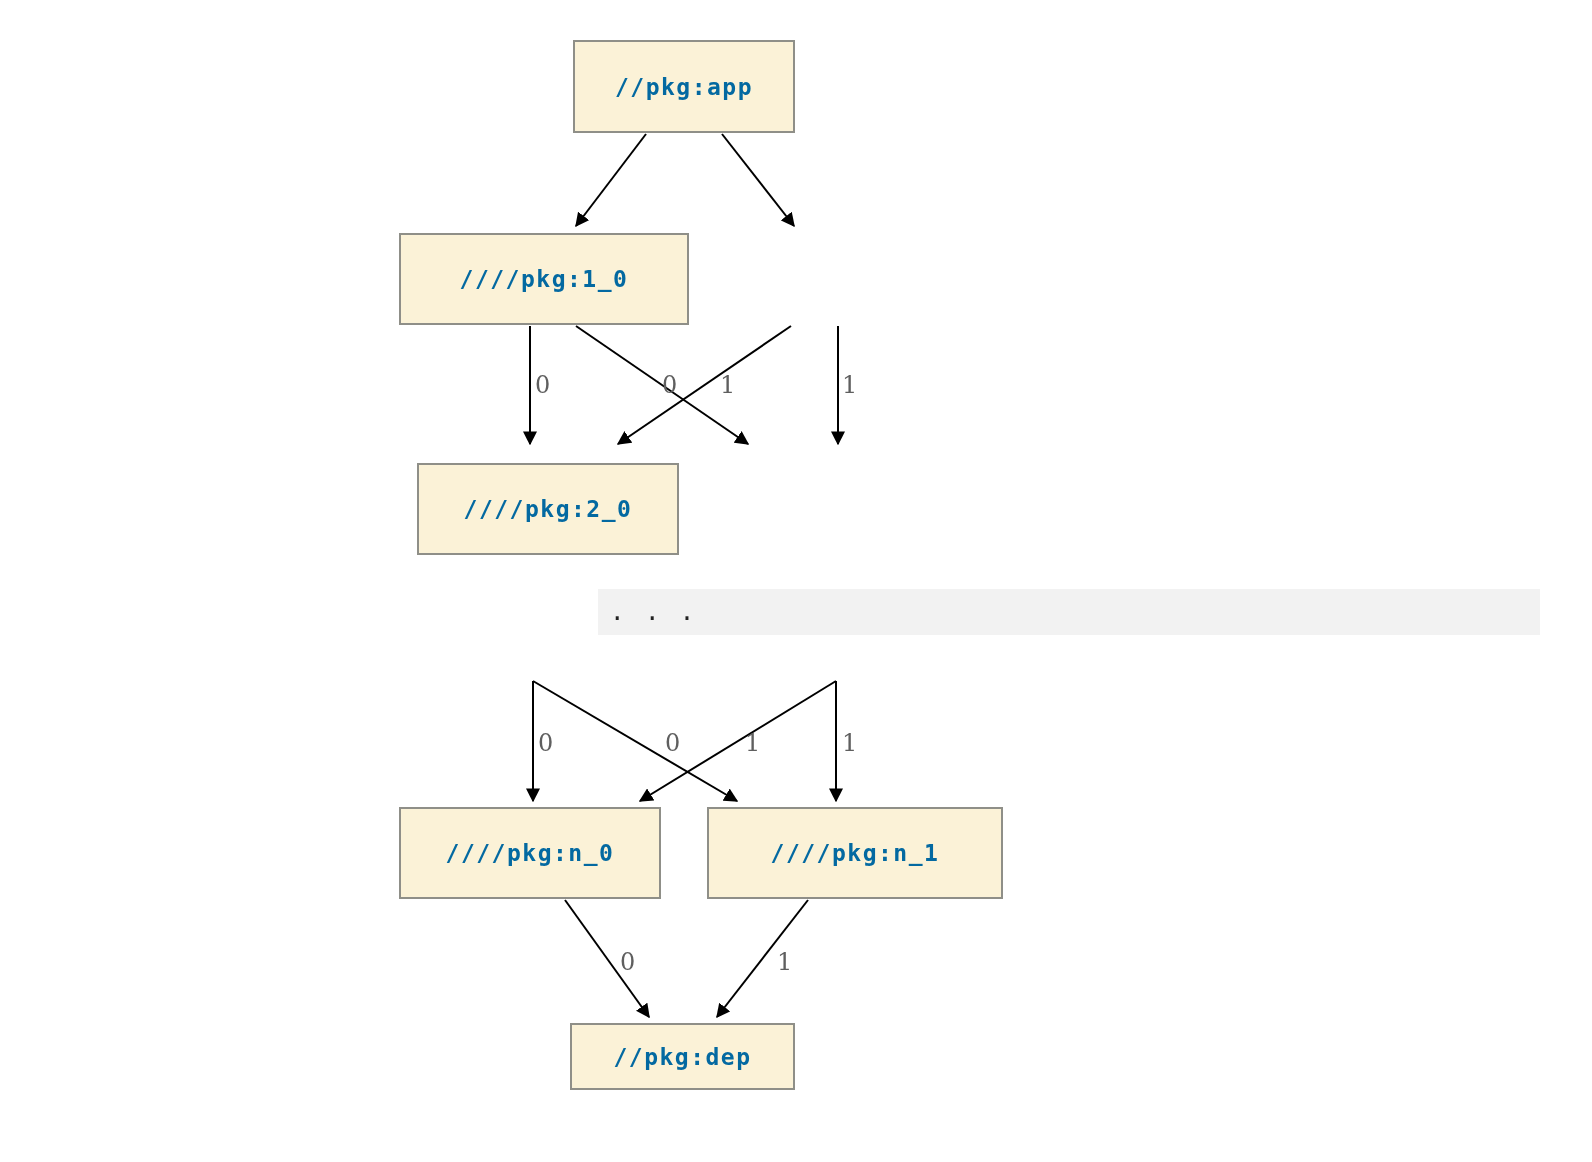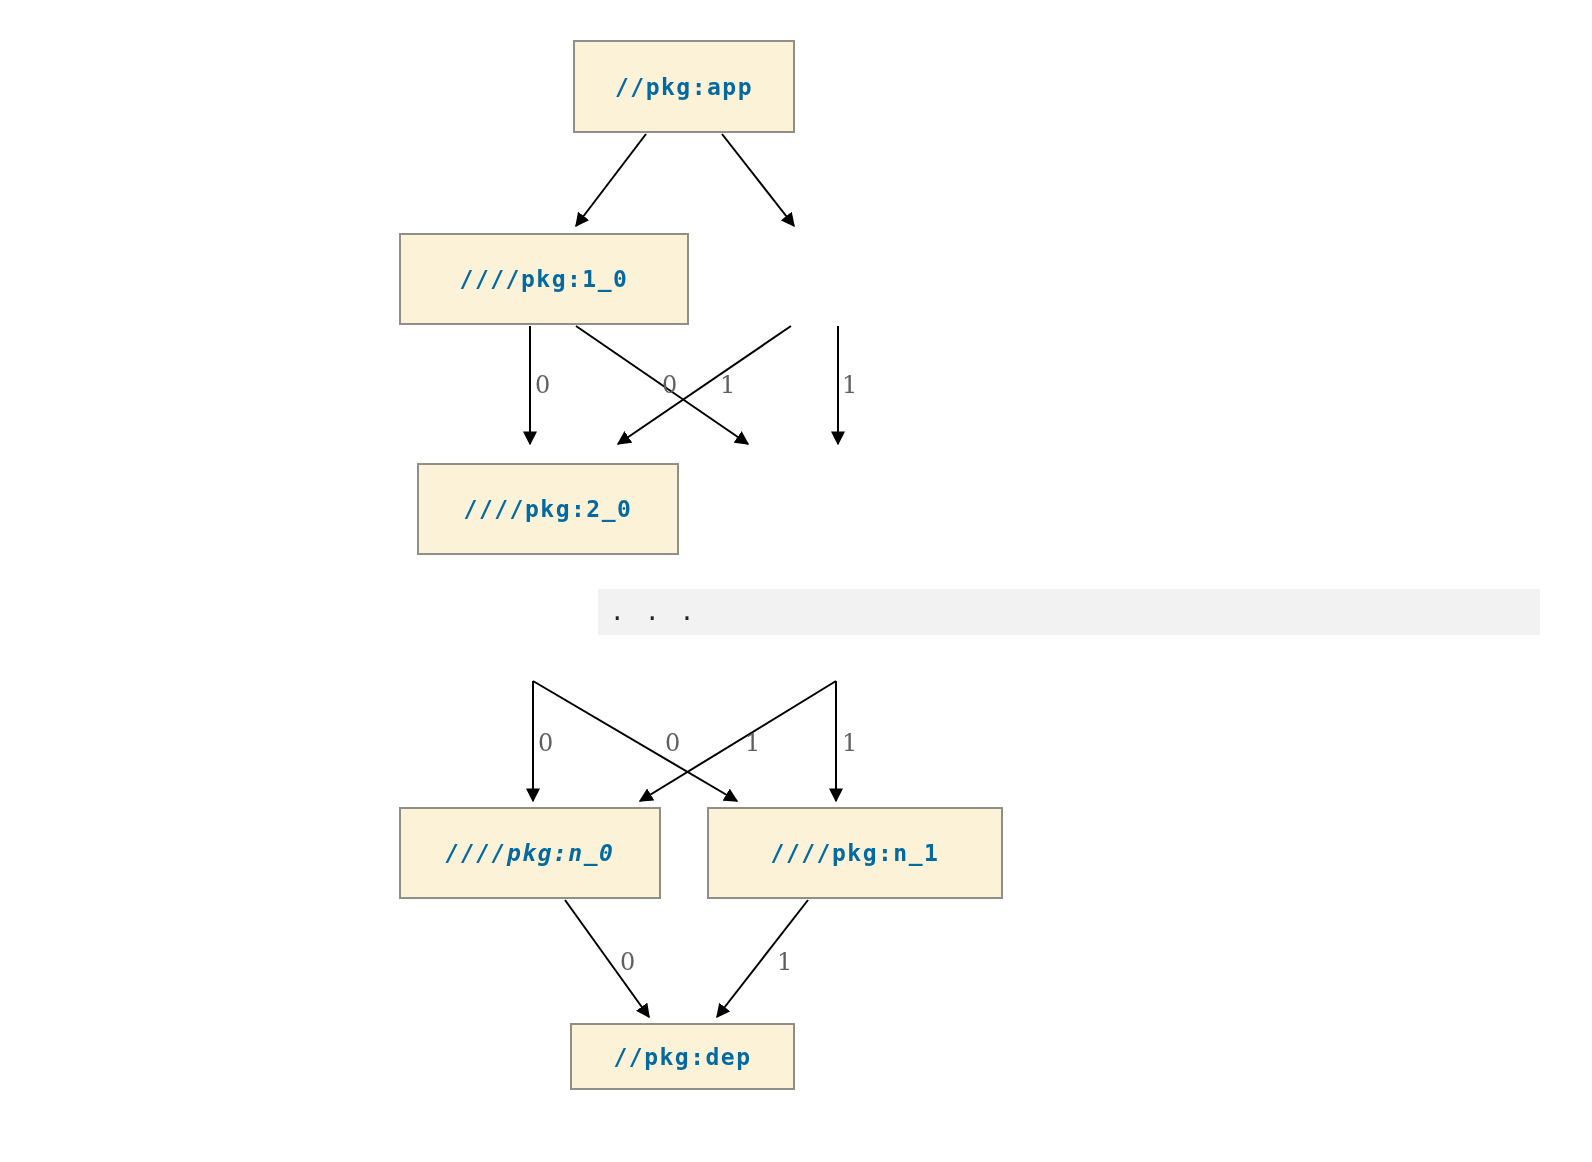--- a/index.html
+++ b/index.html
@@ -120,21 +120,21 @@
 
   <div class="node" style="left:417px; top:450px; width:262px; height:92px;margin-top:13px;">
     <span class="node-label">////pkg:2_0</span>
   </div>
 
 
   <div class="band">
     <span class="band-text">. . .</span>
   </div>
 
-  <div class="node" style="left:399px; top:807px; width:262px; height:92px;font-style:italic;">
+  <div class="node" style="left:399px; top:807px; width:262px; height:92px;">
     <span class="node-label">////pkg:n_0</span>
   </div>
 
   <div class="node" style="left:707px; top:807px; width:296px; height:92px;">
     <span class="node-label">////pkg:n_1</span>
   </div>
 
   <div class="node" style="left:570px; top:1023px; width:225px; height:67px;">
     <span class="node-label">//pkg:dep</span>
   </div>

